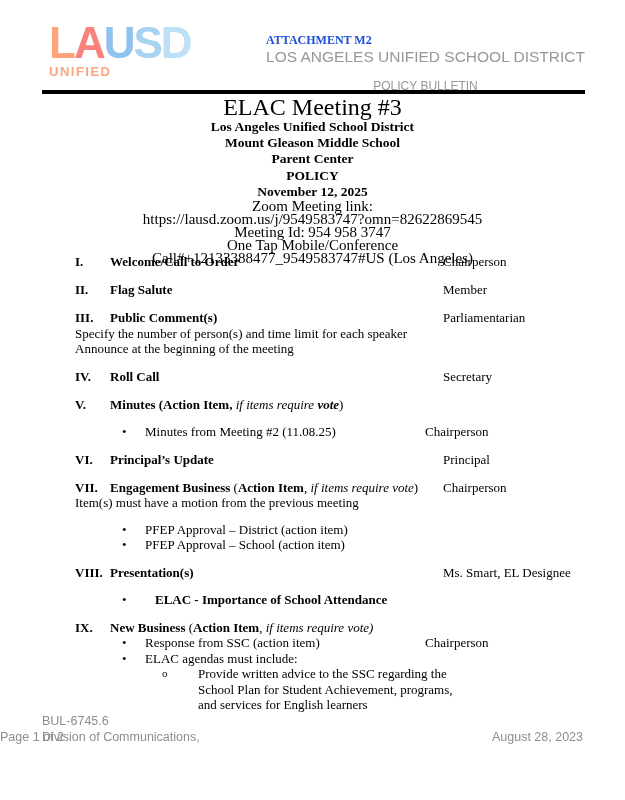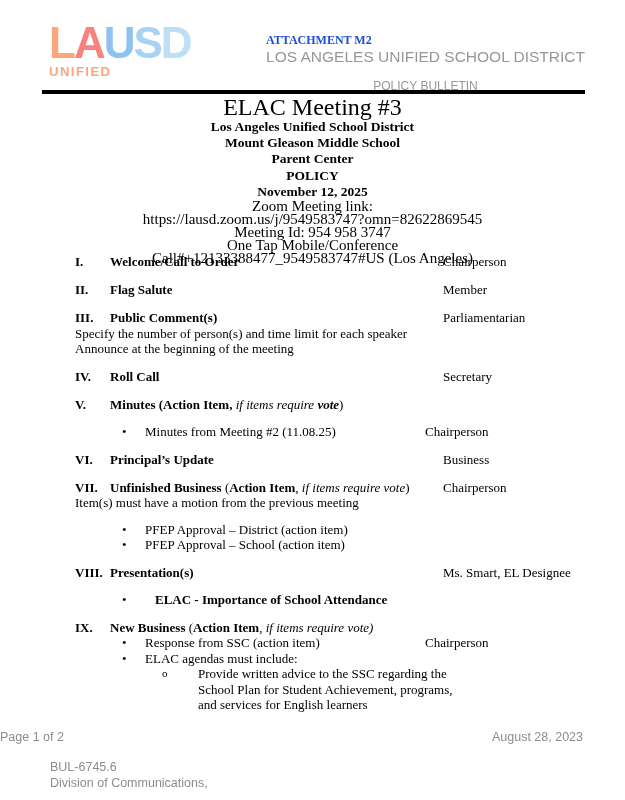--- a/index.html
+++ b/index.html
@@ -37,21 +37,21 @@
   .bullet-row{position:relative;display:flex;padding-left:47px;}
   .bullet-glyph{width:23px;flex-shrink:0;}
   .bullet-row.wide .bullet-glyph{width:33px;}
   .bullet-role{position:absolute;left:350px;top:0;white-space:nowrap;font-weight:normal;}
   .sub-row{position:relative;display:flex;padding-left:87px;}
   .sub-glyph{width:36px;flex-shrink:0;font-size:11px;}
   .sub-text{max-width:268px;}
 
   
   .footer{font-family:"Liberation Sans",sans-serif;color:#8d8d8d;font-size:12.5px;line-height:15.5px;}
-  .footer-left{position:absolute;left:50px;top:714px;margin-top:46px;}
+  .footer-left{position:absolute;left:42px;top:714px;}
   .footer-page{position:absolute;left:0;right:0;top:730px;text-align:left;}
   .footer-date{position:absolute;right:42px;top:730px;text-align:right;}
 </style>
 </head>
 <body>
 
 <div class="page">
 
   <div class="logo">
     <div class="logo-letters" id="logo-letters"><span style="color: rgb(252, 165, 124);">L</span><span style="color: rgb(249, 130, 124);">A</span><span style="color: rgb(143, 194, 238);">U</span><span style="color: rgb(167, 211, 242);">S</span><span style="color: rgb(190, 224, 246);">D</span></div>
@@ -126,26 +126,26 @@
             <span>Minutes from Meeting #2 (11.08.25)</span>
             <span class="bullet-role">Chairperson</span>
           </div>
         </div>
       </div>
       <div class="item">
         <div class="item-line">
           <div class="numeral">VI.</div>
           <div class="title-parts"><span class="b">Principal’s Update</span></div>
         </div>
-        <span class="role">Business</span>
+        <span class="role">Principal</span>
       </div>
       <div class="item">
         <div class="item-line">
           <div class="numeral">VII.</div>
-          <div class="title-parts"><span class="b">Unfinished Business</span><span> (</span><span class="b">Action Item</span><span>, </span><span class="i">if items require vote</span><span>)</span></div>
+          <div class="title-parts"><span class="b">Engagement Business</span><span> (</span><span class="b">Action Item</span><span>, </span><span class="i">if items require vote</span><span>)</span></div>
         </div>
         <span class="role">Chairperson</span>
         <div class="note">Item(s) must have a motion from the previous meeting</div>
         <div class="bullets gap">
           <div class="bullet-row">
             <span class="bullet-glyph">•</span>
             <span>PFEP Approval – District (action item)</span>
           </div>
           <div class="bullet-row">
             <span class="bullet-glyph">•</span>

